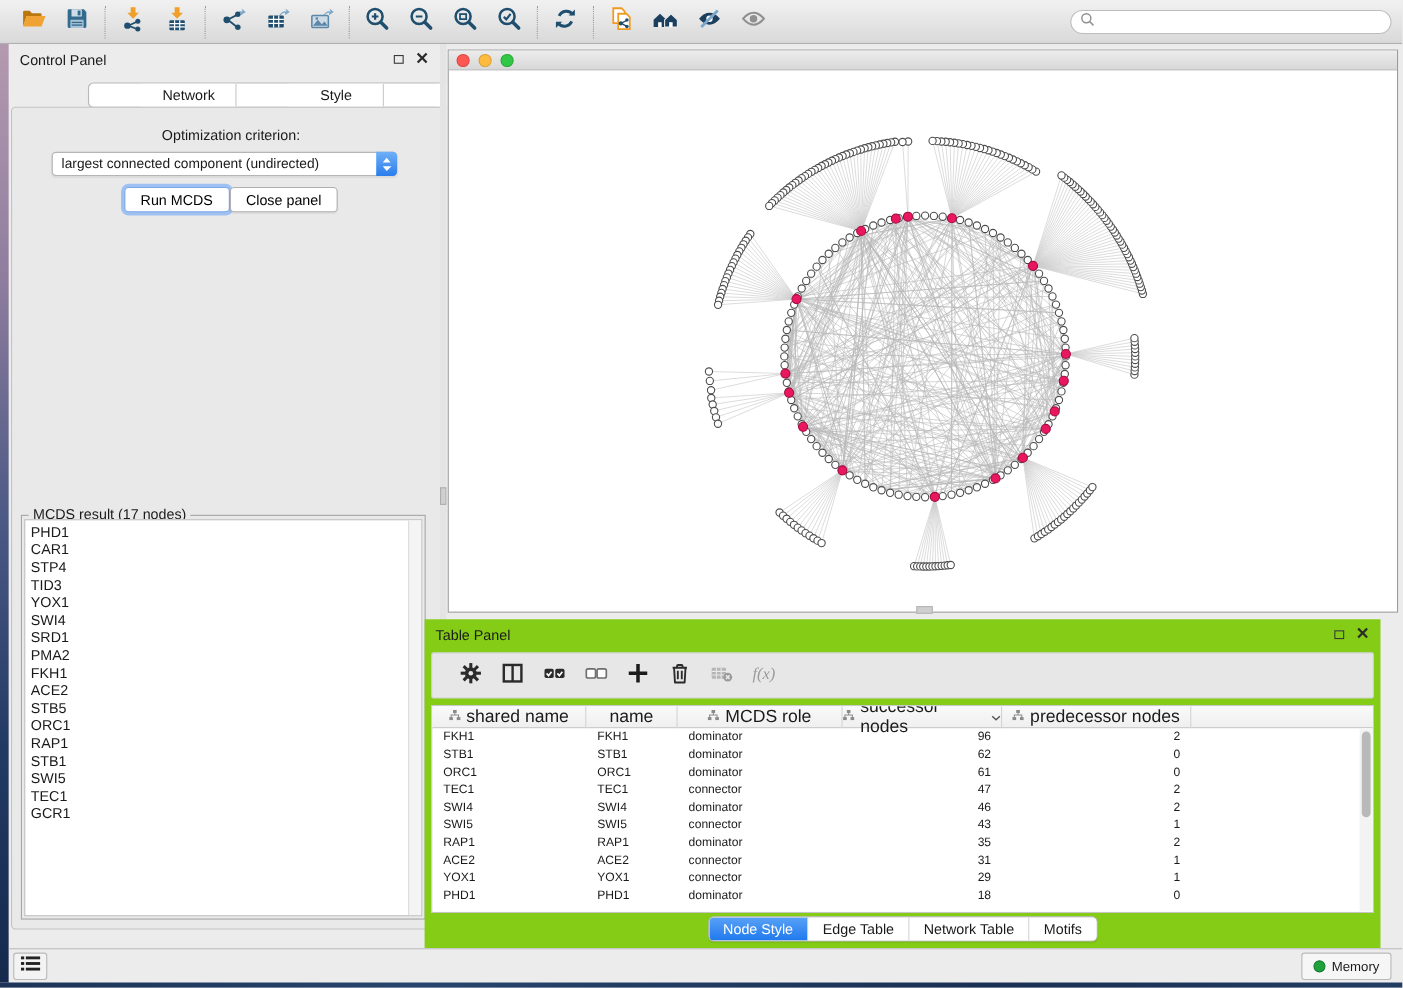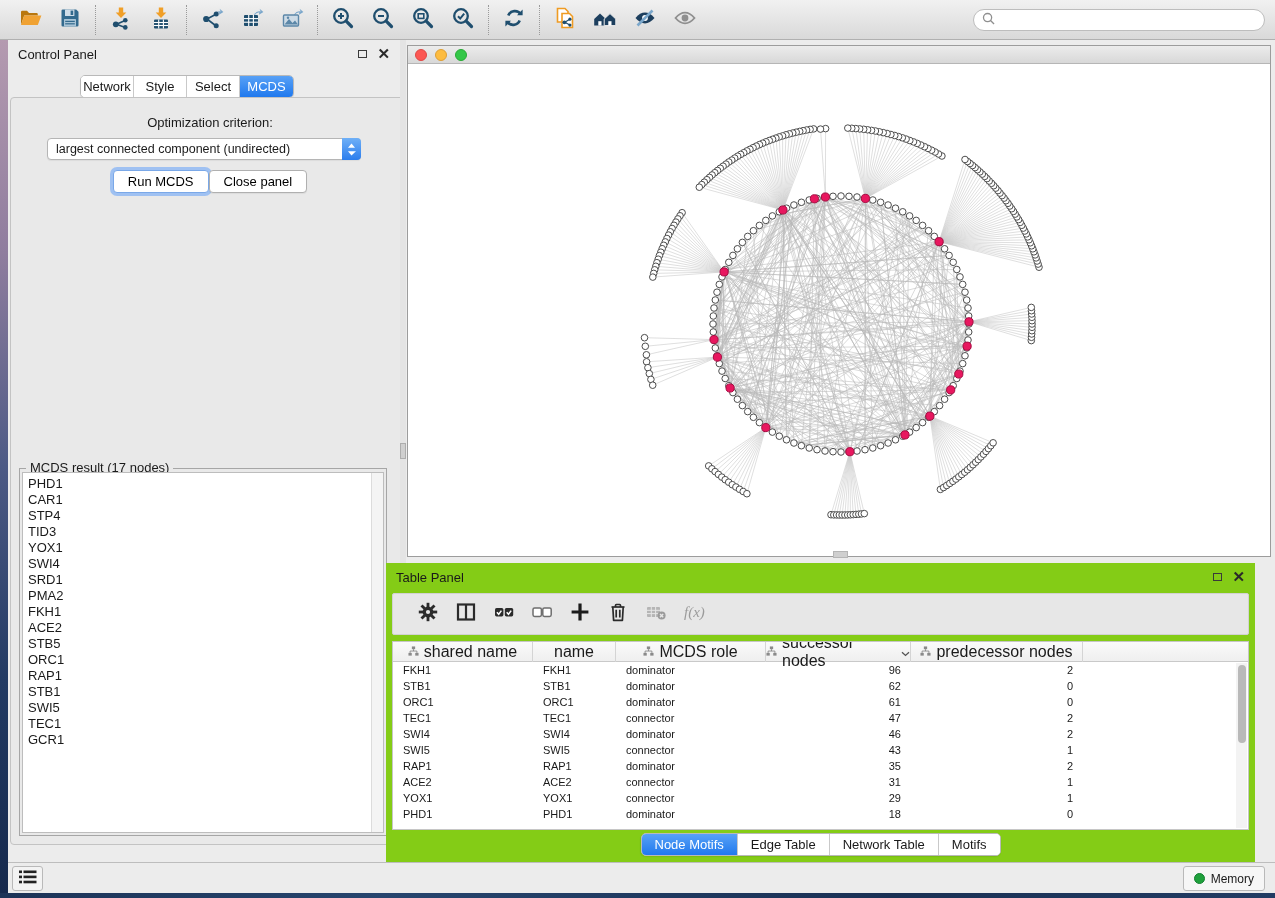--- a/index.html
+++ b/index.html
@@ -32,21 +32,21 @@
   .win-ctrls { margin-left:auto; display:flex; align-items:center; gap:10px; }
   .float-ico { width:9px; height:8px; border:1.5px solid #3a3a3a; display:inline-block; }
   .close-ico { font-size:15px; font-weight:bold; color:#2a2a2a; line-height:10px; }
 
   .seg { display:flex; border:1px solid #b9b9b9; border-radius:5px; overflow:hidden; background:#fff;
     box-shadow:0 1px 1px rgba(0,0,0,.08); }
   .seg .segb { font-size:13px; padding:3px 0; text-align:center; background:#fff; border-right:1px solid #c9c9c9; }
   .seg .segb:last-child { border-right:none; }
   .seg .segb.active { background:linear-gradient(#58a1f6,#2079ee); color:#fff; }
   .cp-tabs { position:absolute; left:72px; top:35px; }
-  .cp-tabs .segb { width:53px; }
+  .cp-tabs .segb { width:86px;margin-left:48px; }
 
   .cp-content { position:absolute; left:2px; top:57px; width:400px; height:748px;
     background:#e9e9e9; border:1px solid #c3c3c3; border-radius:4px; }
   .opt-label { position:absolute; top:17px; width:100%; text-align:center; font-size:13px; }
   .dropdown { position:absolute; left:36px; top:40px; width:314px; height:22px; background:#fff;
     border:1px solid #b5b5b5; border-radius:4px; display:flex; align-items:center;
     box-shadow:0 1px 1px rgba(0,0,0,.06); }
   .dropdown .dval { flex:1; font-size:12.5px; padding-left:8px; white-space:nowrap; overflow:hidden; }
   .dropdown .dstep { width:19px; height:22px; margin:-1px -1px -1px 0; border-radius:0 4px 4px 0;
     background:linear-gradient(#6fb0f7,#2b7ded); display:flex; align-items:center; justify-content:center; }
@@ -1479,21 +1479,21 @@
           <div class="tcell l" style="width: 150px;">dominator</div>
           <div class="tcell r" style="width: 145px;">18</div>
           <div class="tcell r" style="width: 172px;">0</div>
         </div>
       </div>
     <div class="tv-scroll">
       <div class="tv-thumb"></div>
     </div>
   </div>
   <div class="seg tp-tabs" id="tp-tabs">
-      <div class="segb active">Node Motifs</div>
+      <div class="segb active">Node Style</div>
       <div class="segb">Edge Table</div>
       <div class="segb">Network Table</div>
       <div class="segb">Motifs</div>
     </div>
 </div>
 
 <div class="status-bar">
   <div class="list-btn">
     <span>
       <svg width="18" height="14" viewBox="0 0 18 14">

